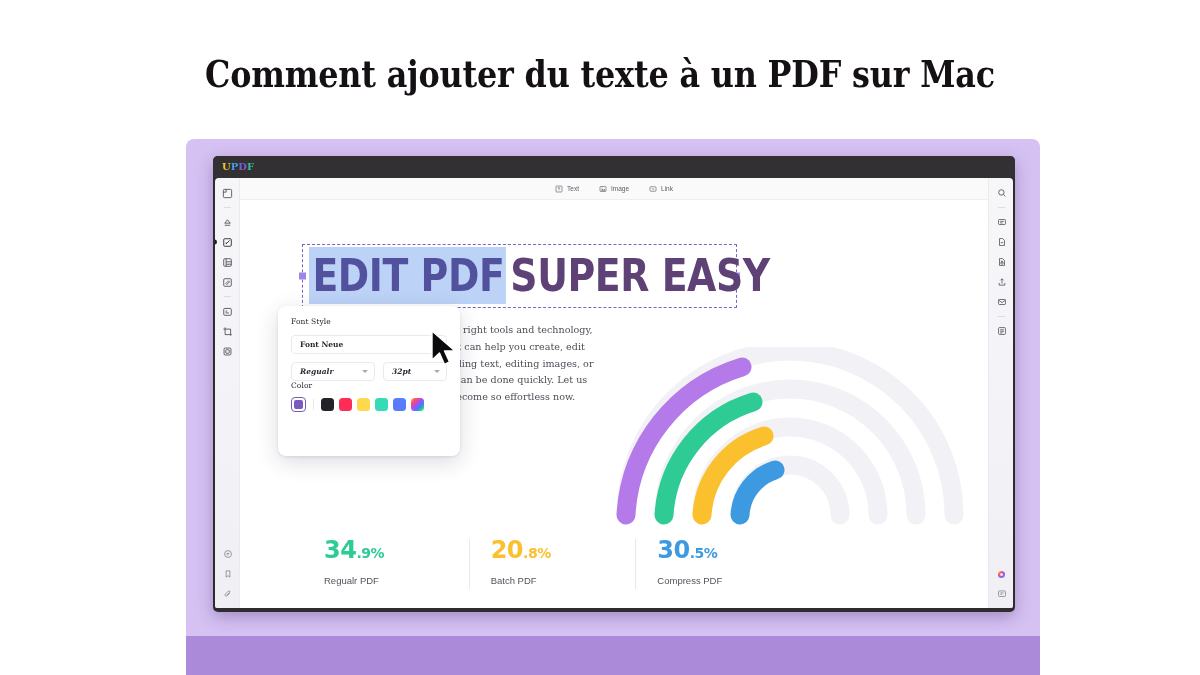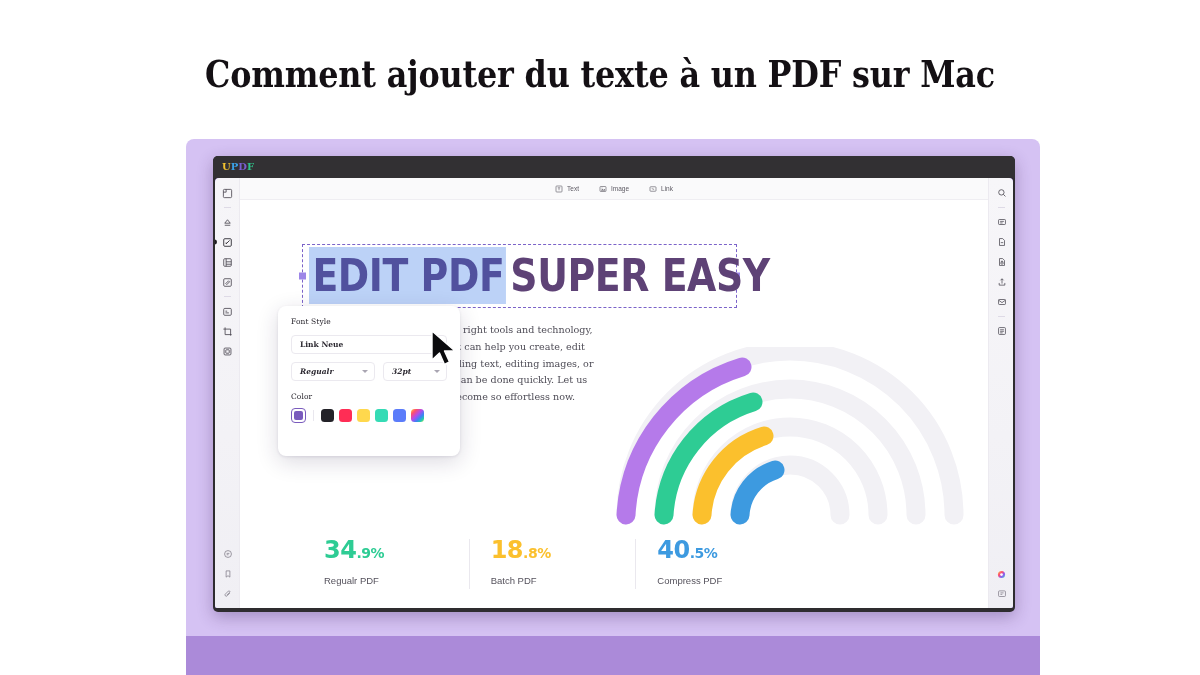--- a/index.html
+++ b/index.html
@@ -304,21 +304,21 @@
     color: #2c2931;
   }
   .fp-select.w1 { width: 84px; }
   .fp-select.w2 { width: 64px; }
   .caret {
     width: 0; height: 0;
     border-left: 3px solid transparent;
     border-right: 3px solid transparent;
     border-top: 3.5px solid #a9a5b2;
   }
-  .fp-color-label { margin-top: 11px; }
+  .fp-color-label { }
   .swatches {
     margin-top: 7px;
     display: flex;
     align-items: center;
     gap: 5px;
   }
   .sw {
     width: 13px; height: 13px;
     border-radius: 3.5px;
   }
@@ -503,25 +503,25 @@
             </g>
           </svg>
         </div>
 
         <div class="stats">
           <div class="stat">
             <div class="stat-num" style="color:#2ecc94"><span>34</span><span class="dec">.9%</span></div>
             <div class="stat-label">Regualr PDF</div>
           </div>
           <div class="stat">
-            <div class="stat-num" style="color:#fbc02d"><span>18</span><span class="dec">.8%</span></div>
+            <div class="stat-num" style="color:#fbc02d"><span>20</span><span class="dec">.8%</span></div>
             <div class="stat-label">Batch PDF</div>
           </div>
           <div class="stat">
-            <div class="stat-num" style="color:#3d9ae0"><span>40</span><span class="dec">.5%</span></div>
+            <div class="stat-num" style="color:#3d9ae0"><span>30</span><span class="dec">.5%</span></div>
             <div class="stat-label">Compress PDF</div>
           </div>
         </div>
 
       </div>
     </div>
 
     <div class="right-rail">
       <div class="rail-top">
         <div class="rail-icon">
@@ -596,21 +596,21 @@
       </div>
     </div>
 
   </div>
 </div>
 
 <div class="font-panel">
   <div class="fp-label">Font Style</div>
 
   <div class="fp-input">
-    <span>Link Neue</span>
+    <span>Font Neue</span>
   </div>
 
   <div class="fp-row">
     <div class="fp-select w1">
       <span>Regualr</span>
       <span class="caret"></span>
     </div>
     <div class="fp-select w2">
       <span>32pt</span>
       <span class="caret"></span>

